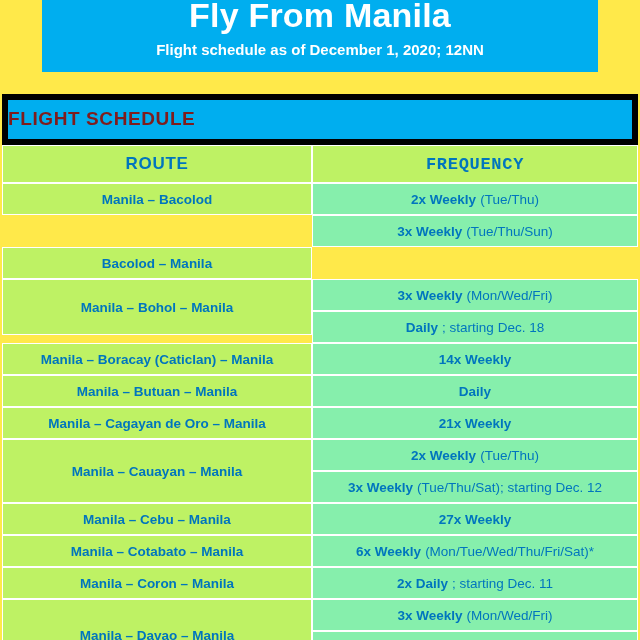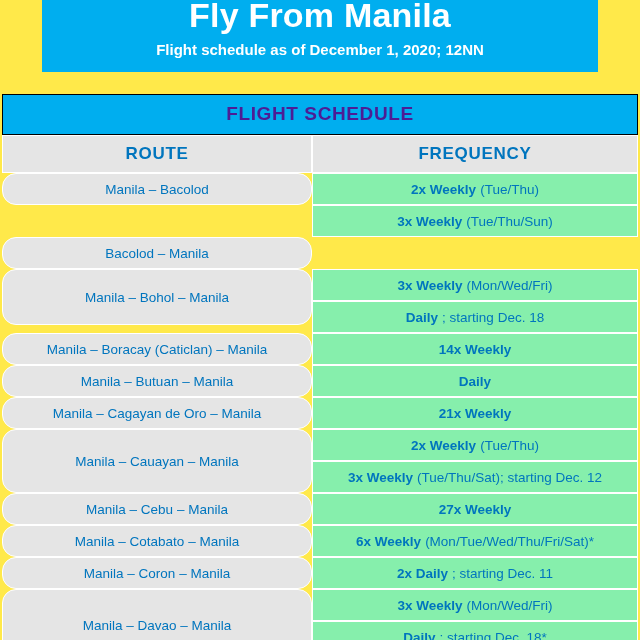--- a/index.html
+++ b/index.html
@@ -35,56 +35,54 @@
     line-height:20px;
     margin-top:6px;
   }
 
   
   .table{
     position:absolute;left:2px;top:94px;width:636px;
   }
   .sched-head{
     background:#00AEEF;
-    color:#4c1d95;
+    color:#7f1d1d;
     font-size:19px;
     font-weight:bold;
-    text-align:center;
     letter-spacing:0.6px;
     padding:8px 0 9px 0;
-    border:1px solid #000000;
+    border:6px solid #000000;
     box-sizing:border-box;
   }
   .row{
     display:flex;
     width:100%;
     box-sizing:border-box;
   }
   .cell-route,.cell-freq{
     box-sizing:border-box;
     border:1px solid #ffffff;
-    background:#e5e5e5;
+    background:#bef264;
     color:#0075BE;
     display:flex;
     align-items:center;
     justify-content:center;
     text-align:center;
   }
   .cell-route{width:310px;}
-  .cell-freq{width:326px;}
+  .cell-freq{width:326px;font-family:Liberation Mono, monospace;}
   .col-head{
     font-size:17px;
     font-weight:bold;
     letter-spacing:0.7px;
     height:38px;
   }
   .route-label{
     font-size:13.5px;
-    font-weight:normal;
-    border-radius:14px;
+    font-weight:bold;
   }
   .freq-line{
     font-size:13.5px;
     width:100%;
     box-sizing:border-box;
     border:1px solid #ffffff;
     background:#86efac;
     color:#0075BE;
     height:32px;
     display:flex;

